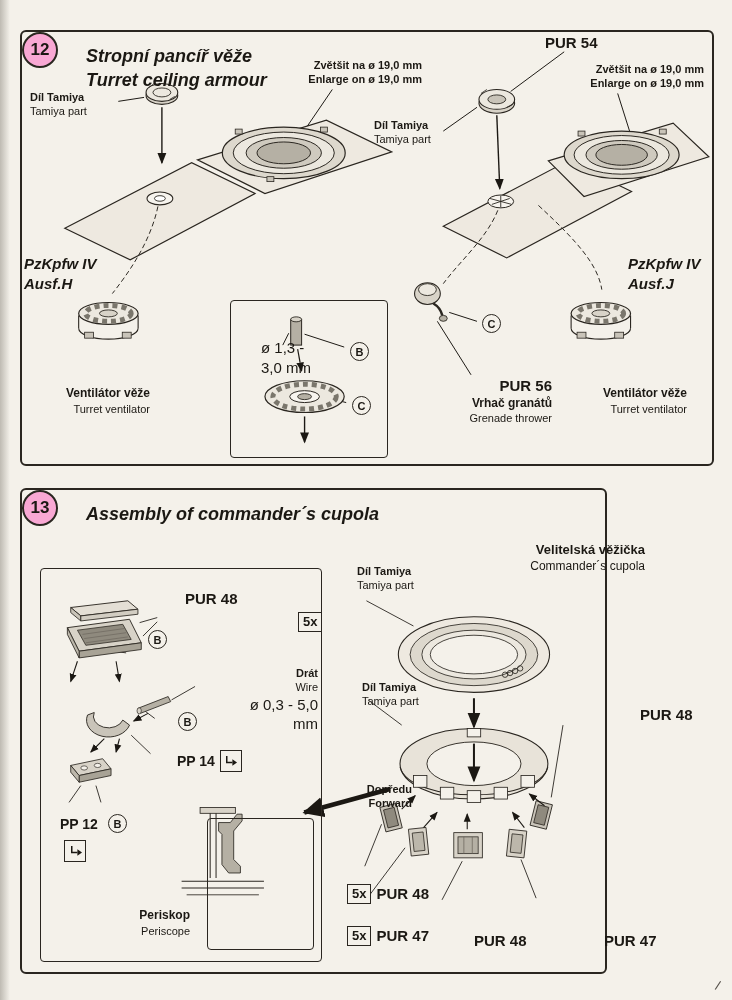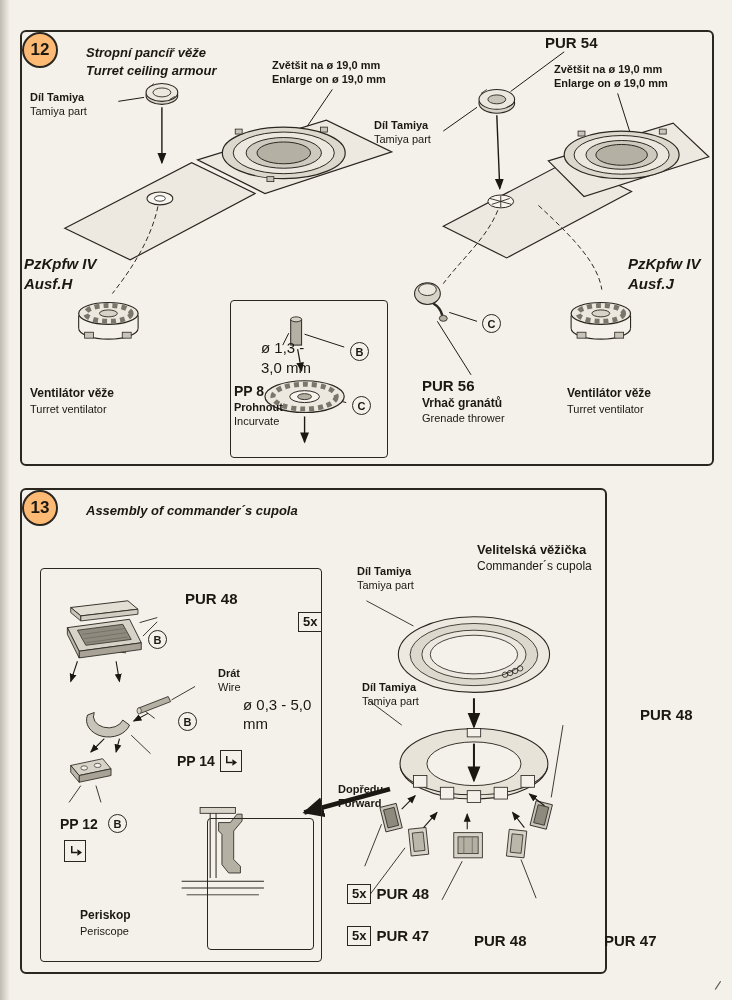--- a/index.html
+++ b/index.html
@@ -6,23 +6,23 @@
   html,body { background:#cfccc3; }
   body { font-family:"Liberation Sans", sans-serif; color:#1b1813; }
   .page { position:relative; width:732px; height:1000px; background:#f4f1ea; overflow:hidden; }
   .page::before { content:""; position:absolute; left:0; top:0; bottom:0; width:10px;
     background:linear-gradient(90deg, rgba(90,85,75,.35), rgba(90,85,75,0)); pointer-events:none; }
   .panel { position:absolute; border:2px solid #2a2620; border-radius:6px; }
   #panel12 { left:20px; top:30px; width:694px; height:436px; }
   #panel13 { left:20px; top:488px; width:587px; height:486px; }
   .art { position:absolute; left:0; top:0; width:100%; height:100%; }
   .badge { position:absolute; width:36px; height:36px; border:2px solid #2a2620; border-radius:50%;
-    display:flex; align-items:center; justify-content:center; font-size:17px; font-weight:bold; background:#fdba74; }
-  .title { position:absolute; font-weight:bold; font-style:italic; font-size:13px; line-height:1.35; }
-  .lbl { position:absolute; font-size:11px; line-height:1.3; text-align:left; }
+    display:flex; align-items:center; justify-content:center; font-size:17px; font-weight:bold; background:#f9a8d4; }
+  .title { position:absolute; font-weight:bold; font-style:italic; font-size:18px; line-height:1.35; }
+  .lbl { position:absolute; font-size:11px; line-height:1.3; text-align:right; }
   .lbl.left { text-align:left; }
   .lbl .cs { font-weight:bold; }
   .lbl .cs-lg { font-weight:bold; font-size:12px; }
   .lbl .en { font-weight:normal; }
   .lbl.allbold .en { font-weight:bold; }
   .lbl .dim { font-weight:normal; font-size:15px;margin-left:25px; }
   .pur { position:absolute; font-size:15px; font-weight:bold; white-space:nowrap; }
   .variant { position:absolute; font-size:15px; font-weight:bold; font-style:italic; line-height:1.35; }
   .marker { position:absolute; width:19px; height:19px; border:1.5px solid #2a2620; border-radius:50%;
     display:flex; align-items:center; justify-content:center; font-size:11px; font-weight:bold; background:#f4f1ea; }
@@ -195,25 +195,20 @@
 
     <div class="inset" style="left:208px; top:268px; width:158px; height:158px;"></div>
 
     <div class="lbl left" style="left:214px; top:306px; width:90px;">
       <div class="dim">ø 1,3 - 3,0 mm</div>
     </div>
 
     <div class="marker" style="left:328px; top:310px;">B</div>
     <div class="marker" style="left:330px; top:364px;">C</div>
 
-    <div class="lbl" style="left:212px; top:350px; width:74px;">
-      <div style="font-size:14px; font-weight:bold;">PP 8</div>
-      <div class="cs">Prohnout</div>
-      <div class="en">Incurvate</div>
-    </div>
 
     <div class="lbl" style="left:8px; top:354px; width:120px;">
       <div class="cs-lg">Ventilátor věže</div>
       <div class="en">Turret ventilator</div>
     </div>
 
     <div class="marker" style="left:460px; top:282px;">C</div>
 
     <div class="lbl" style="left:400px; top:344px; width:130px;">
       <div style="font-size:15px; font-weight:bold;">PUR 56</div>

